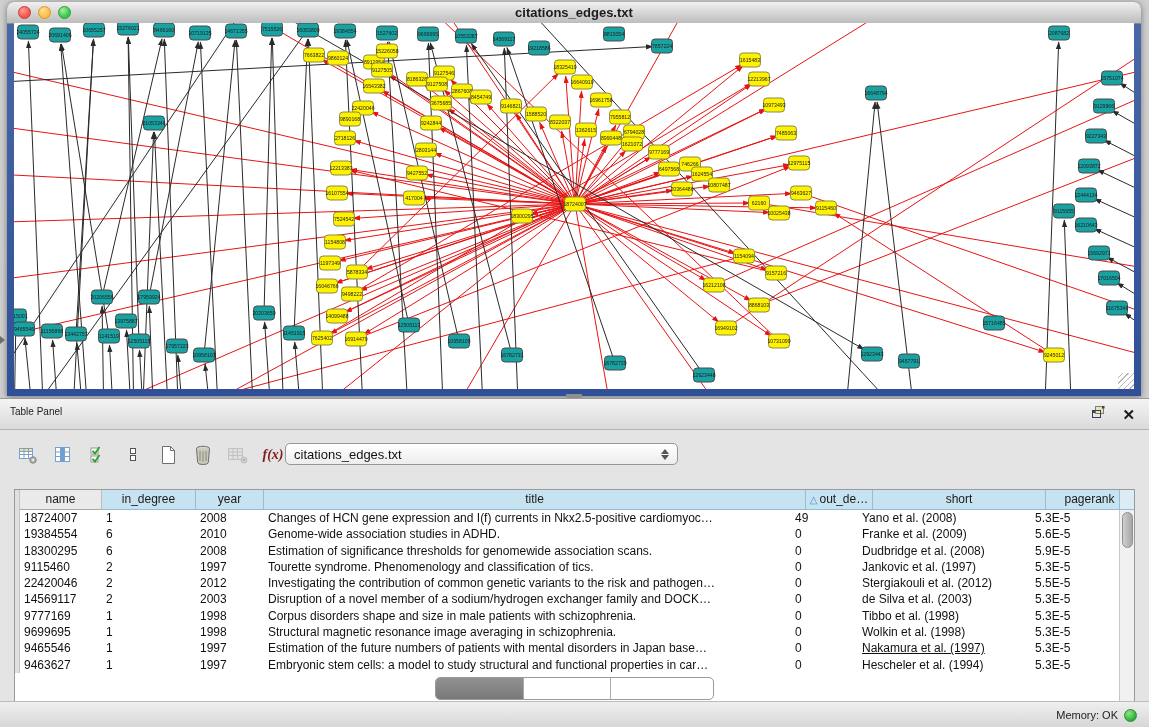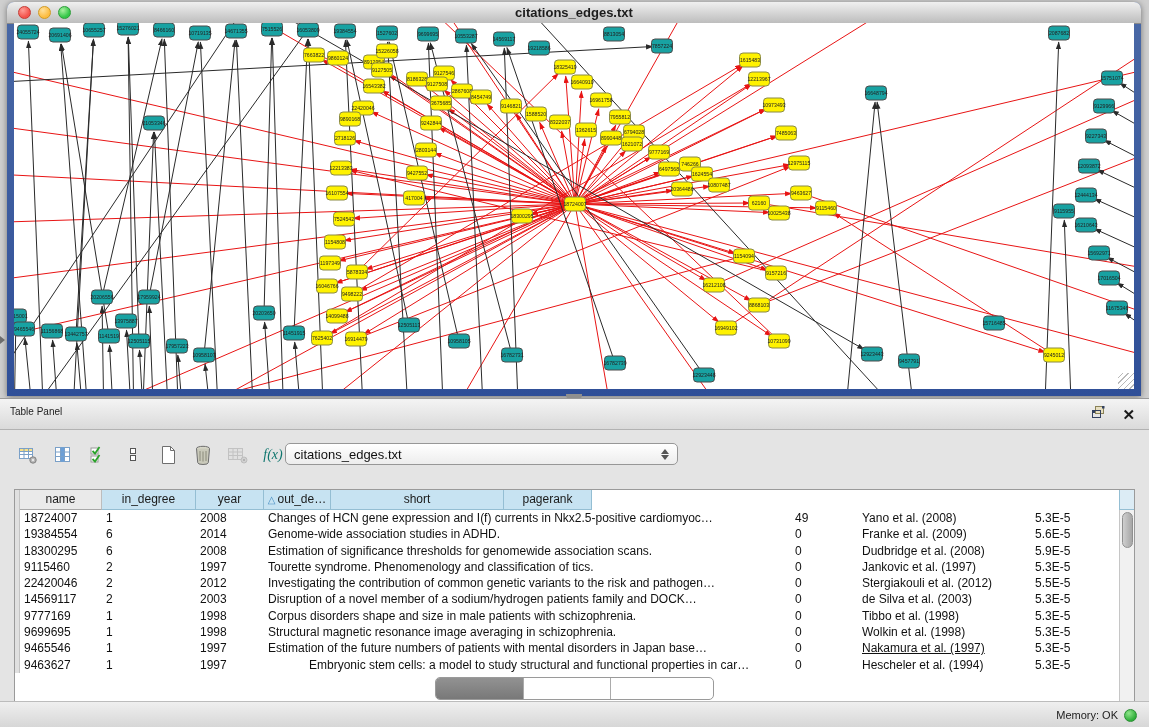--- a/index.html
+++ b/index.html
@@ -28,21 +28,21 @@
     background:#8f8f8f;border-radius:0 0 4px 4px}
   
   .table-panel{position:absolute;left:0;top:398px;width:1149px;height:329px;
     background:#e4e4e4;border-top:1px solid #9a9a9a}
   .panel-header{height:30px;background:linear-gradient(#f4f4f4,#dadada);
     border-bottom:1px solid #b2b2b2;position:relative}
   .panel-title{position:absolute;left:10px;top:7px;font-size:10px;color:#222}
   .panel-icons{position:absolute;right:14px;top:6px;display:flex;gap:16px;align-items:center}
   .toolbar{position:absolute;left:16px;top:38px;height:36px;display:flex;align-items:center;gap:11px}
   .tool-btn{width:24px;height:24px;display:flex;align-items:center;justify-content:center;cursor:default}
-  .fx{font-family:"Liberation Serif",serif;font-style:italic;font-size:14px;font-weight:normal;color:#0f766e}
+  .fx{font-family:"Liberation Serif",serif;font-style:italic;font-size:14px;font-weight:bold;color:#7f1d1d}
   .selector{position:absolute;left:285px;top:44px;width:393px;height:22px;
     background:linear-gradient(#ffffff,#ededed);border:1px solid #979797;border-radius:5px;
     font-size:13px;color:#111;display:flex;align-items:center;justify-content:space-between;
     padding:0 8px;box-sizing:border-box}
   .updown{display:flex;flex-direction:column;gap:1px}
   .updown i{width:0;height:0;border-left:4px solid transparent;border-right:4px solid transparent}
   .updown .up{border-bottom:5px solid #555}
   .updown .dn{border-top:5px solid #555}
   
   .tbl{position:absolute;left:14px;top:90px;width:1121px;height:231px;background:#fff;
@@ -809,40 +809,41 @@
         <i class="dn"></i>
       </span>
   </div>
 
   <div class="tbl">
     <div class="thead" id="thead">
         <span class="gutter"></span>
         <div class="th gray" style="width: 82px;">name</div>
         <div class="th" style="width: 94px;">in_degree</div>
         <div class="th" style="width: 68px;">year</div>
+        <div class="th" style="flex: 1 1 0%;">title</div>
         <div class="th" style="width: 67px;"><span class="tri">△</span>out_de…</div>
         <div class="th" style="width: 173px;">short</div>
         <div class="th" style="width: 88px;">pagerank</div>
       </div>
     <div class="rows" id="tbody">
         <div class="trow">
           <span class="gutter"></span>
           <div class="td" style="width: 82px;">18724007</div>
           <div class="td" style="width: 94px;">1</div>
           <div class="td" style="width: 68px;">2008</div>
           <div class="td" style="flex: 1 1 0%;">Changes of HCN gene expression and I(f) currents in Nkx2.5-positive cardiomyoc…</div>
           <div class="td" style="width: 67px;">49</div>
           <div class="td" style="width: 173px;">Yano et al. (2008)</div>
           <div class="td" style="width: 88px;">5.3E-5</div>
         </div>
         <div class="trow">
           <span class="gutter"></span>
           <div class="td" style="width: 82px;">19384554</div>
           <div class="td" style="width: 94px;">6</div>
-          <div class="td" style="width: 68px;">2014</div>
+          <div class="td" style="width: 68px;">2010</div>
           <div class="td" style="flex: 1 1 0%;">Genome-wide association studies in ADHD.</div>
           <div class="td" style="width: 67px;">0</div>
           <div class="td" style="width: 173px;">Franke et al. (2009)</div>
           <div class="td" style="width: 88px;">5.6E-5</div>
         </div>
         <div class="trow">
           <span class="gutter"></span>
           <div class="td" style="width: 82px;">18300295</div>
           <div class="td" style="width: 94px;">6</div>
           <div class="td" style="width: 68px;">2008</div>
@@ -869,21 +870,21 @@
           <div class="td" style="flex: 1 1 0%;">Investigating the contribution of common genetic variants to the risk and pathogen…</div>
           <div class="td" style="width: 67px;">0</div>
           <div class="td" style="width: 173px;">Stergiakouli et al. (2012)</div>
           <div class="td" style="width: 88px;">5.5E-5</div>
         </div>
         <div class="trow">
           <span class="gutter"></span>
           <div class="td" style="width: 82px;">14569117</div>
           <div class="td" style="width: 94px;">2</div>
           <div class="td" style="width: 68px;">2003</div>
-          <div class="td" style="flex: 1 1 0%;">Disruption of a novel member of a sodium/hydrogen patients family and DOCK…</div>
+          <div class="td" style="flex: 1 1 0%;">Disruption of a novel member of a sodium/hydrogen exchanger family and DOCK…</div>
           <div class="td" style="width: 67px;">0</div>
           <div class="td" style="width: 173px;">de Silva et al. (2003)</div>
           <div class="td" style="width: 88px;">5.3E-5</div>
         </div>
         <div class="trow">
           <span class="gutter"></span>
           <div class="td" style="width: 82px;">9777169</div>
           <div class="td" style="width: 94px;">1</div>
           <div class="td" style="width: 68px;">1998</div>
           <div class="td" style="flex: 1 1 0%;">Corpus disorders shape and size in male patients with schizophrenia.</div>
@@ -909,21 +910,21 @@
           <div class="td" style="flex: 1 1 0%;">Estimation of the future numbers of patients with mental disorders in Japan base…</div>
           <div class="td" style="width: 67px;">0</div>
           <div class="td" style="width: 173px; text-decoration: underline;">Nakamura et al. (1997)</div>
           <div class="td" style="width: 88px;">5.3E-5</div>
         </div>
         <div class="trow">
           <span class="gutter"></span>
           <div class="td" style="width: 82px;">9463627</div>
           <div class="td" style="width: 94px;">1</div>
           <div class="td" style="width: 68px;">1997</div>
-          <div class="td" style="flex: 1 1 0%; margin-left: 41px;">Embryonic stem cells: a model to study structural and functional properties in car…</div>
+          <div class="td" style="flex: 1 1 0%;">Embryonic stem cells: a model to study structural and functional properties in car…</div>
           <div class="td" style="width: 67px;">0</div>
           <div class="td" style="width: 173px;">Hescheler et al. (1994)</div>
           <div class="td" style="width: 88px;">5.3E-5</div>
         </div>
       </div>
     <div class="corner"></div>
     <div class="vscroll">
       <div class="thumb"></div>
     </div>
   </div>

